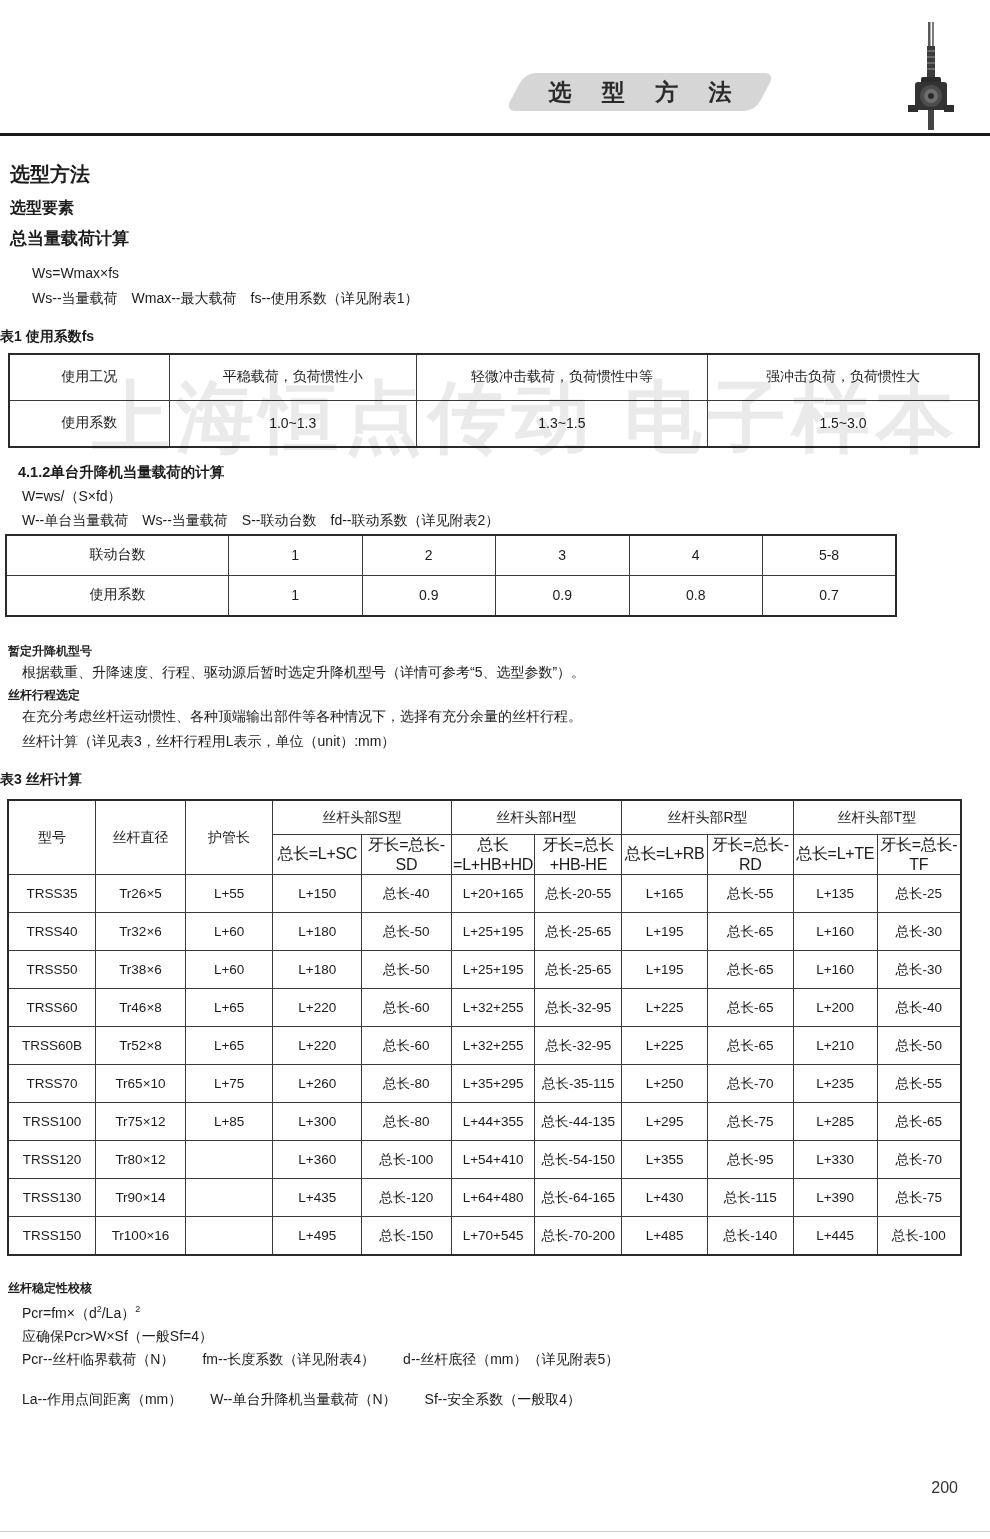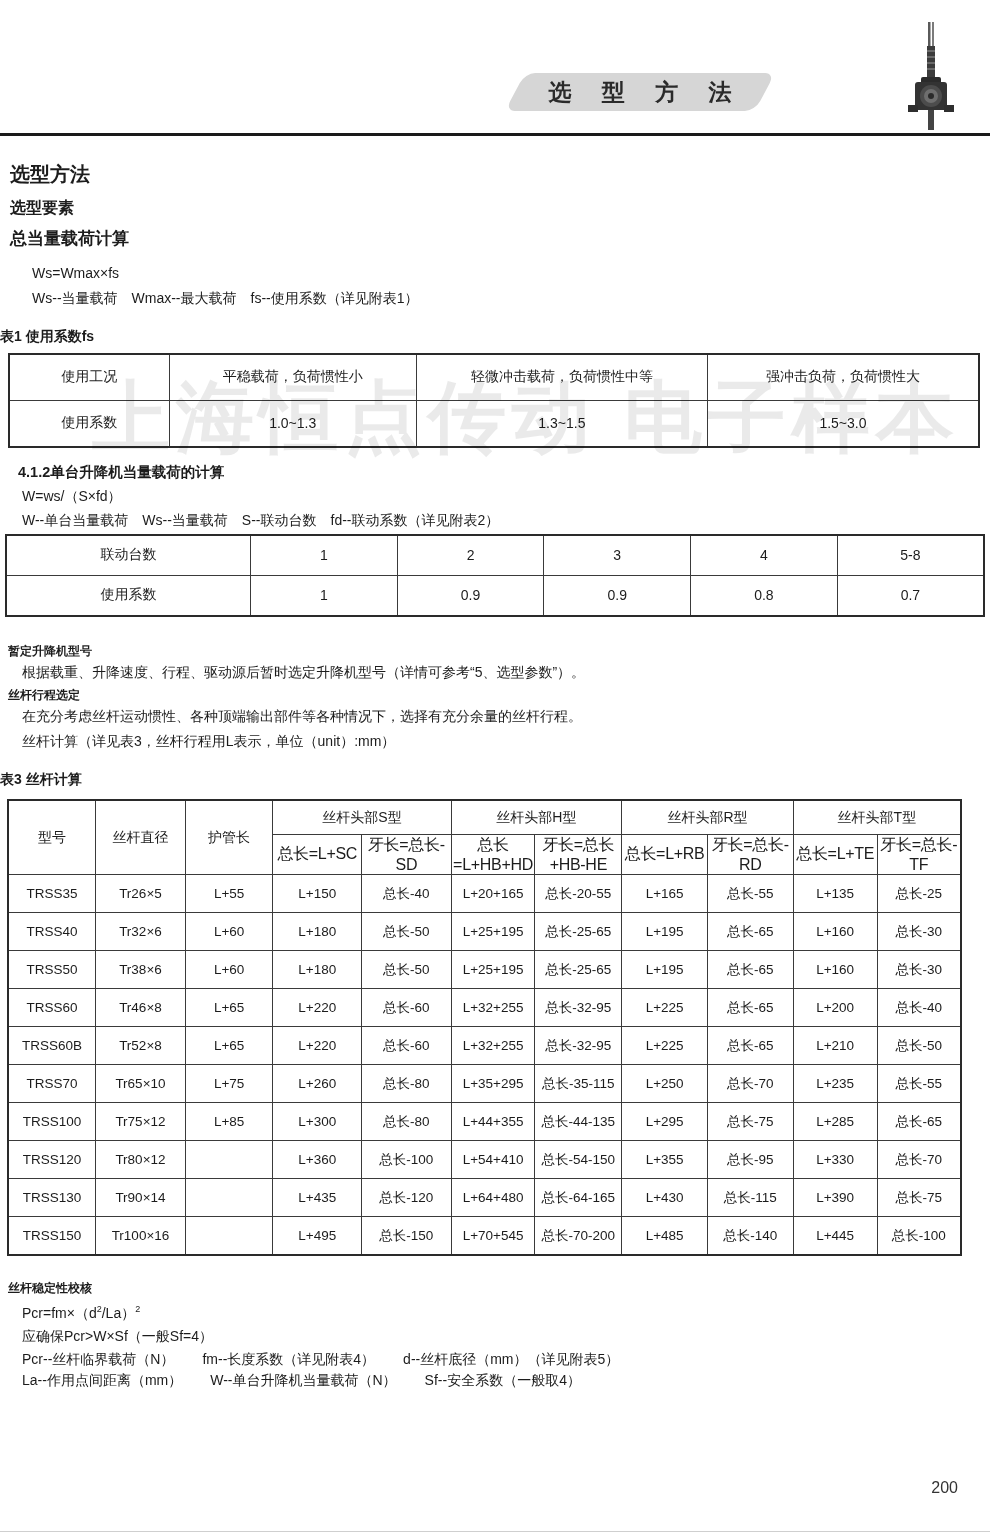--- a/index.html
+++ b/index.html
@@ -36,21 +36,21 @@
   .p-ind{margin:8px 0 0 32px;font-size:14px;line-height:1.25;}
   .p-ind2{margin:6px 0 0 22px;font-size:14px;line-height:1.25;}
   .caption{margin:20px 0 0 0;text-align:left;font-size:14px;font-weight:600;}
   .sup{font-size:9px;vertical-align:super;}
   
   table{border-collapse:collapse;table-layout:fixed;}
   td,th{border:1px solid #3a3a3a;text-align:center;vertical-align:middle;
         font-weight:normal;font-size:14px;padding:0 2px;overflow:hidden;}
   .t1{width:972px;margin:7px 4px 0 8px;border:2px solid #2a2a2a;}
   .t1 td{height:45px;}
-  .t2{width:980px;margin:4px 0 0 5px;border:2px solid #2a2a2a;}
+  .t2{width:892px;margin:4px 0 0 5px;border:2px solid #2a2a2a;}
   .t2 td{height:39px;}
   .t3{width:955px;margin:10px 0 0 7px;border:2px solid #2a2a2a;}
   .t3 th{font-size:14px;}
   .t3 .subhead th{font-size:16px;letter-spacing:-0.3px;padding:0 1px;height:39px;}
   .t3 thead tr:first-child th{height:33px;}
   .t3 td{height:37px;font-size:13.5px;}
   
   .stab{margin-top:25px;}
   
   .watermark{
@@ -326,19 +326,19 @@
           <td>L+445</td>
           <td>总长-100</td>
         </tr>
       </tbody>
   </table>
 
   <div class="h-side stab">丝杆稳定性校核</div>
   <p class="p-ind2" style="margin-top:8px"><span>Pcr=fm×（d</span><span class="sup">2</span><span>/La）</span><span class="sup">2</span></p>
   <p class="p-ind2" style="margin-top:6px">应确保Pcr&gt;W×Sf（一般Sf=4）</p>
   <p class="p-ind2" style="margin-top:6px">Pcr--丝杆临界载荷（N）　　fm--长度系数（详见附表4）　　d--丝杆底径（mm）（详见附表5）</p>
-  <p class="p-ind2" style="margin-top:3px">La--作用点间距离（mm）　　W--单台升降机当量载荷（N）　　Sf--安全系数（一般取4）</p>
+  <p class="p-ind2" style="margin-top:22px">La--作用点间距离（mm）　　W--单台升降机当量载荷（N）　　Sf--安全系数（一般取4）</p>
 
   <div class="watermark">上海恒点传动 电子样本</div>
   <div class="pagenum">200</div>
   <div class="bottom-rule"></div>
 
 </div>
 
 </body></html>

